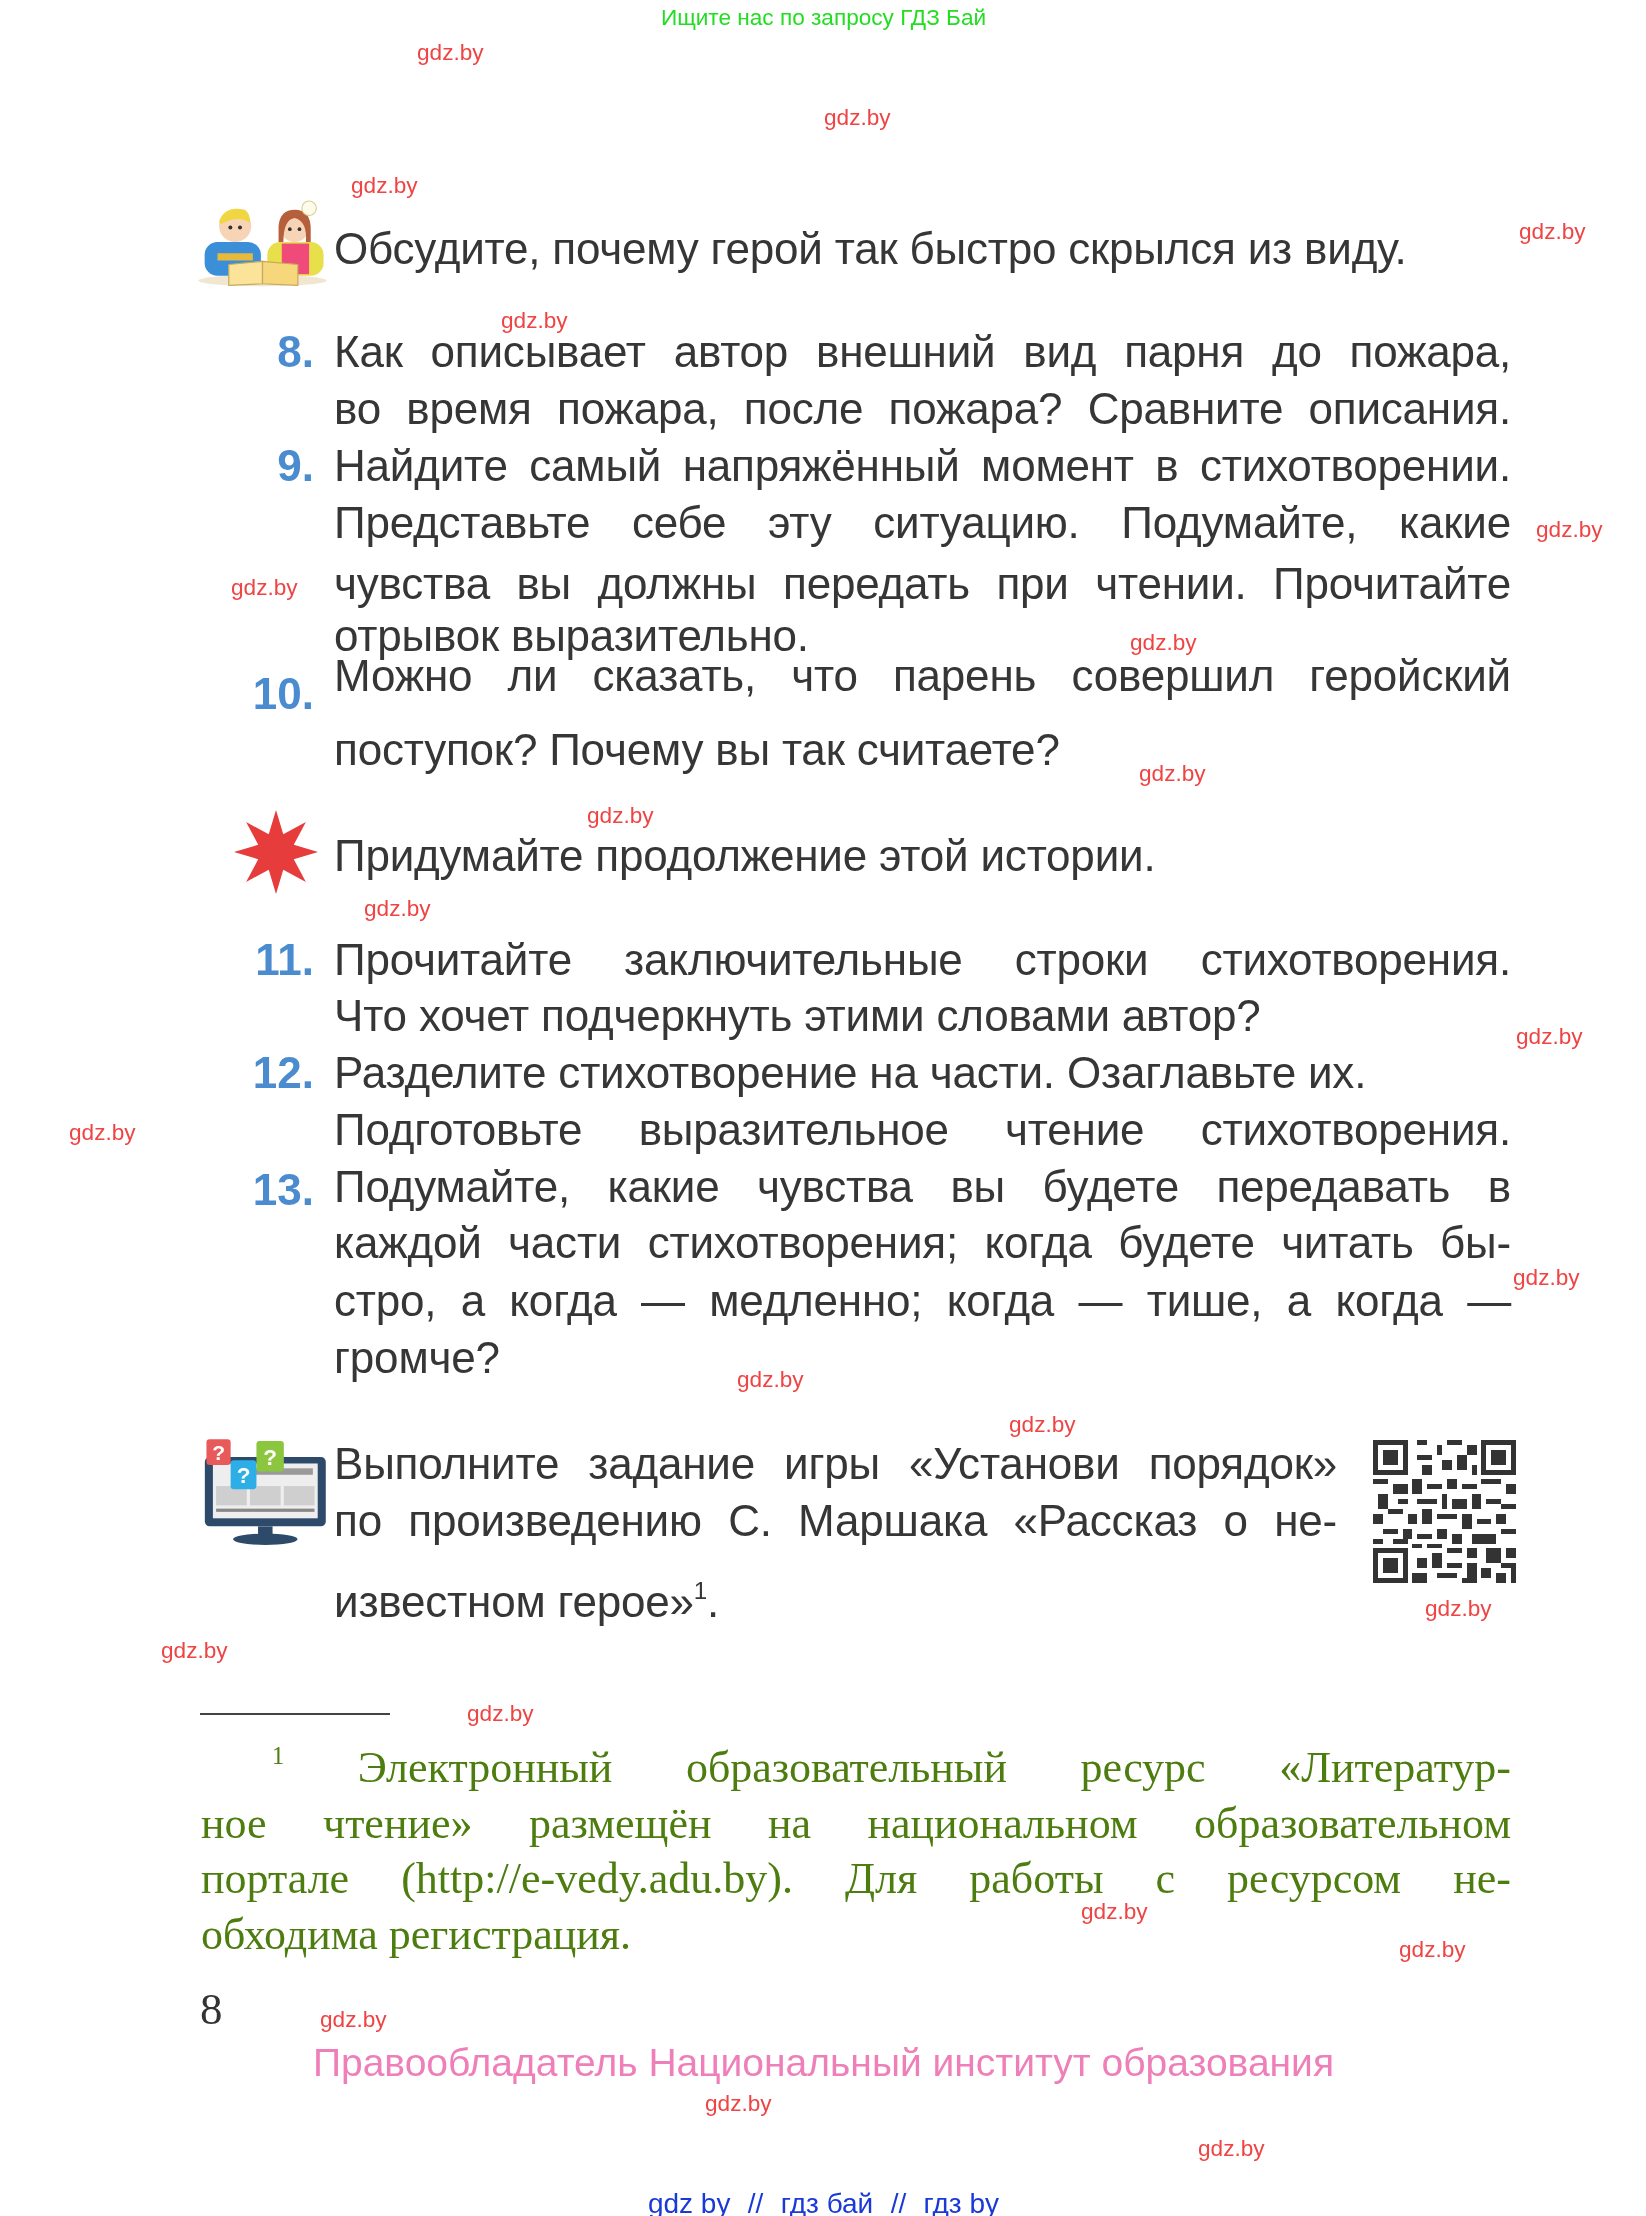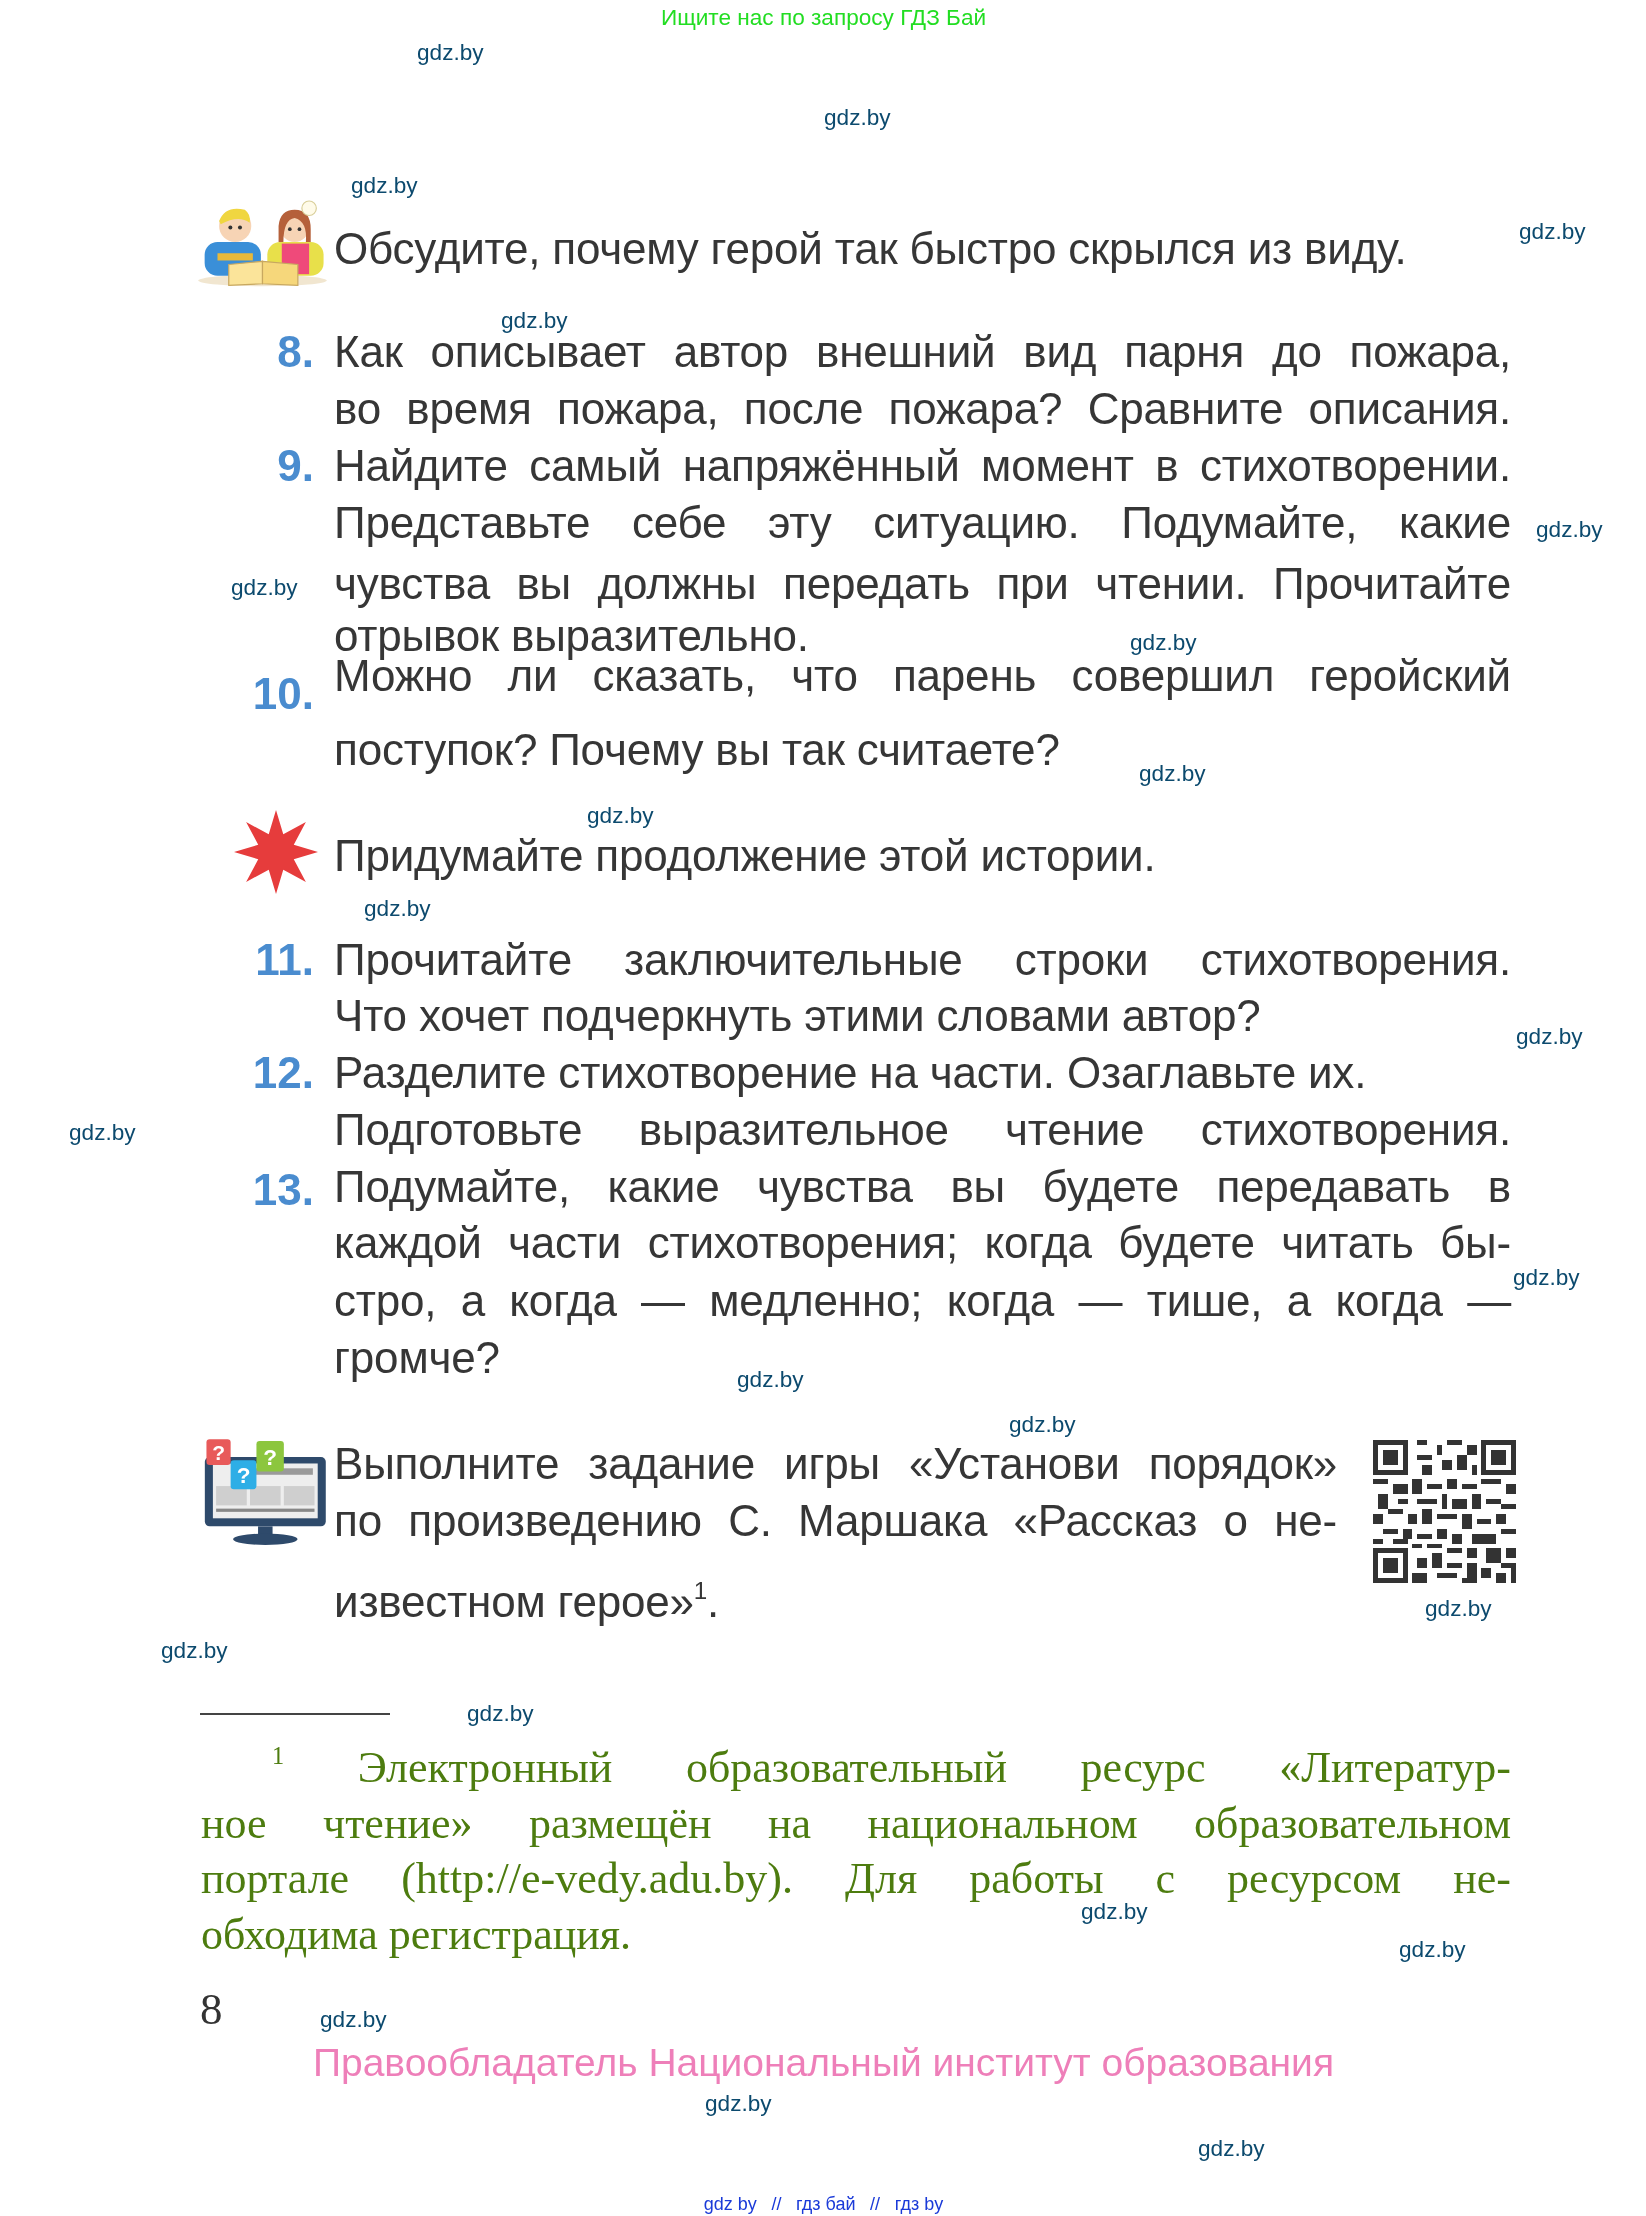--- a/index.html
+++ b/index.html
@@ -1,24 +1,24 @@
 <!DOCTYPE html>
 <html style="font-size:13px"><head>
 <meta charset="utf-8">
 <style>
   html, body { margin:0; padding:0; background:#ffffff; }
   body { width:1647px; height:2216px; position:relative; overflow:hidden; font-family:"Liberation Sans", sans-serif; color:#333333; }
   .abs { position:absolute; }
   .line { position:absolute; left:334px; width:1177px; height:56px; line-height:56px; font-size:44px; color:#363636; white-space:nowrap; letter-spacing:-0.2px; }
   .just { text-align:justify; text-align-last:justify; }
   .num { position:absolute; width:121px; left:193px; height:56px; line-height:56px; text-align:right; font-size:44px; font-weight:bold; color:#4a8ccf; }
-  .wm { position:absolute; font-family:"Liberation Sans", sans-serif; font-size:22.6px; color:#0c4a6e; line-height:26px; white-space:nowrap; }
+  .wm { position:absolute; font-family:"Liberation Sans", sans-serif; font-size:22.6px; color:#ef4444; line-height:26px; white-space:nowrap; }
   .fn { position:absolute; left:201px; width:1310px; height:56px; line-height:56px; font-family:"Liberation Serif", serif; font-size:44px; color:#4d7c0f; white-space:nowrap; }
   .top-banner { position:absolute; top:3.2px; left:0; width:1647px; text-align:center; font-size:22.6px; color:#22dd22; line-height:29px; }
-  .bottom-links { position:absolute; top:2191px; left:0; width:1647px; text-align:center; font-size:18px; color:#1a3ad8; line-height:26px; }
+  .bottom-links { position:absolute; top:2191px; left:0; width:1647px; text-align:center; font-size:28px; color:#1a3ad8; line-height:26px; }
   .bottom-links span { margin:0 4.8px; }
   .pink { position:absolute; top:2039px; left:0; width:1647px; text-align:center; font-size:39px; color:#ee7fb9; line-height:48px; }
   .pageno { position:absolute; left:200px; top:1983px; font-family:"Liberation Serif", serif; font-size:45px; color:#333333; line-height:52px; }
   .rule { position:absolute; left:200px; top:1713px; width:190px; height:2.4px; background:#444444; }
   sup.fsup { font-size:0.55em; vertical-align:0.75em; line-height:0; }
   .qr { position:absolute; left:1373px; top:1439px; width:143px; height:145px; }
 </style>
 </head>
 <body>
 

